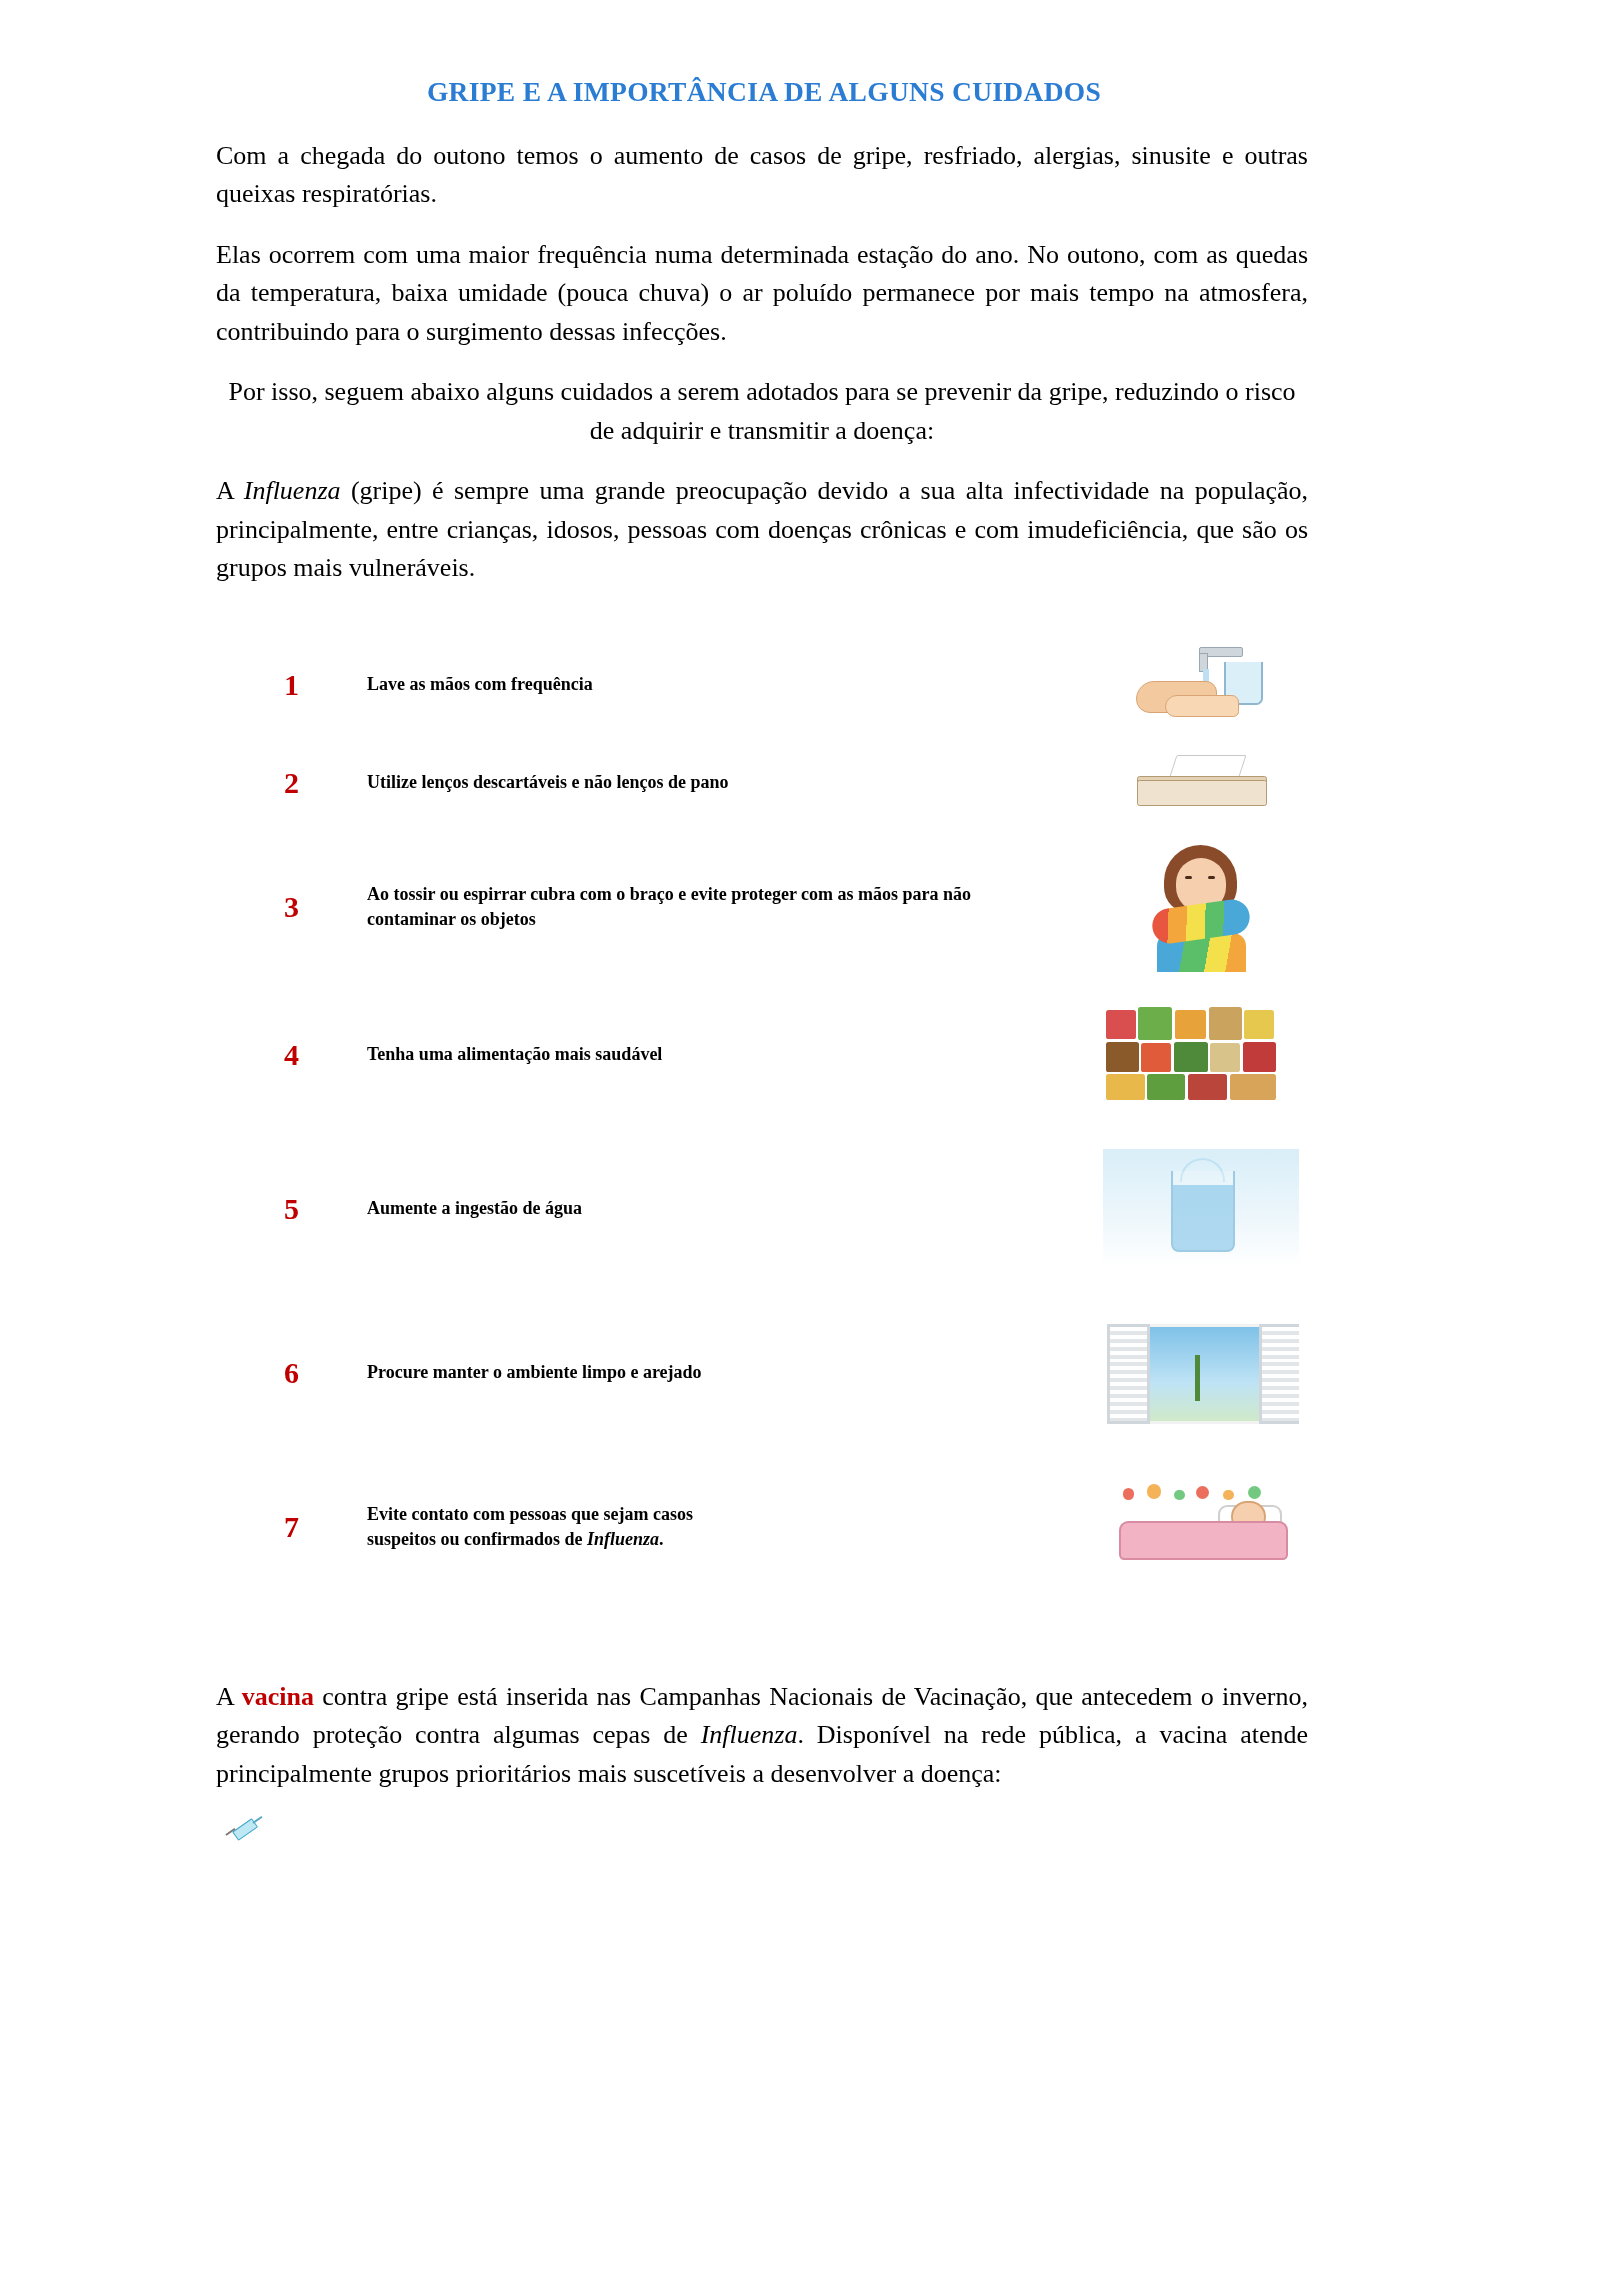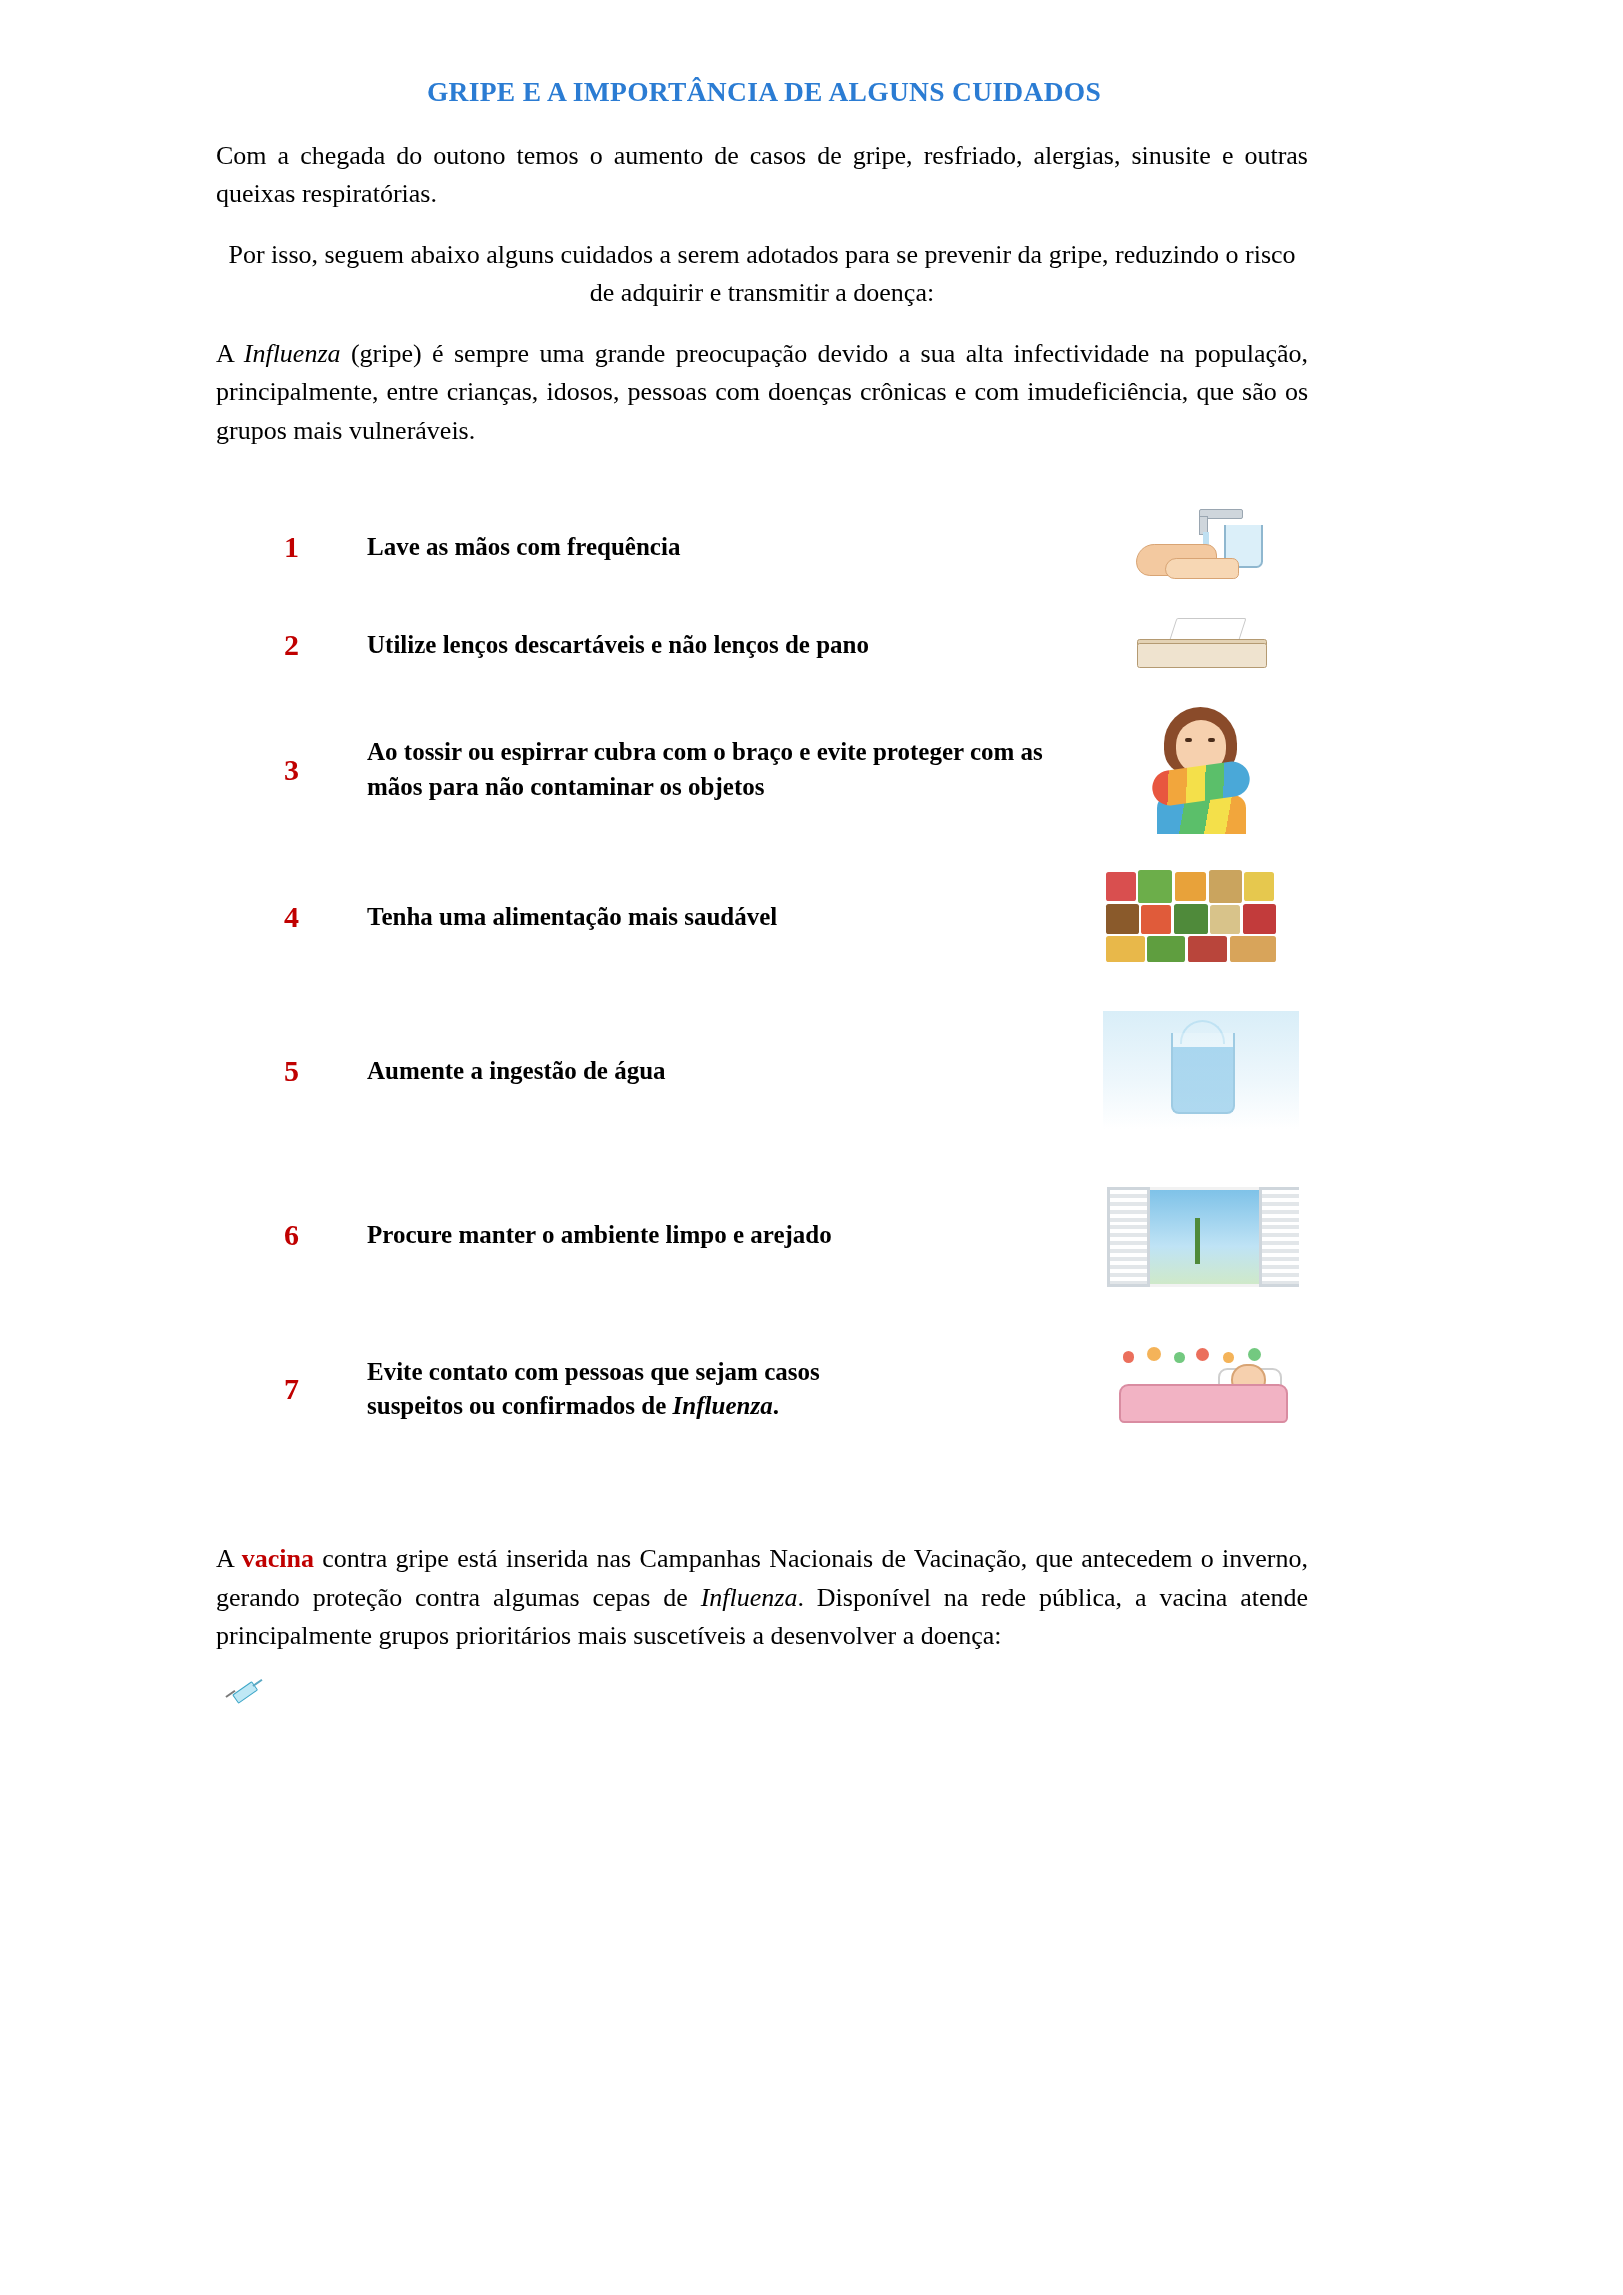--- a/index.html
+++ b/index.html
@@ -59,21 +59,21 @@
     padding: 0;
   }
   .tips td.num {
     width: 151px;
     text-align: center;
     font-size: 30px;
     font-weight: bold;
     color: #c00000;
   }
   .tips td.txt {
-    font-size: 25px;
+    font-size: 18px;
     font-weight: bold;
     line-height: 1.38;
     padding-right: 26px;
   }
   .tips td.pic {
     width: 222px;
     text-align: center;
   }
   .tips tr { height: 98px; }
 
@@ -238,20 +238,21 @@
 </style>
 </head>
 <body>
 
 <div class="page">
 
   <h1 class="doc-title">GRIPE E A IMPORTÂNCIA DE ALGUNS CUIDADOS</h1>
 
   <p class="para">Com a chegada do outono temos o aumento de casos de gripe, resfriado, alergias, sinusite e outras queixas respiratórias.</p>
 
+  <p class="para">Elas ocorrem com uma maior frequência numa determinada estação do ano. No outono, com as quedas da temperatura, baixa umidade (pouca chuva) o ar poluído permanece por mais tempo na atmosfera, contribuindo para o surgimento dessas infecções.</p>
 
   <p class="para center">Por isso, seguem abaixo alguns cuidados a serem adotados para se prevenir da gripe, reduzindo o risco de adquirir e transmitir a doença:</p>
 
   <p class="para"><span>A </span><span class="italic">Influenza</span><span> (gripe) é sempre uma grande preocupação devido a sua alta infectividade na população, principalmente, entre crianças, idosos, pessoas com doenças crônicas e com imudeficiência, que são os grupos mais vulneráveis.</span></p>
 
   <table class="tips">
     <tbody>
       <tr>
         <td class="num">1</td>
         <td class="txt">Lave as mãos com frequência</td>

